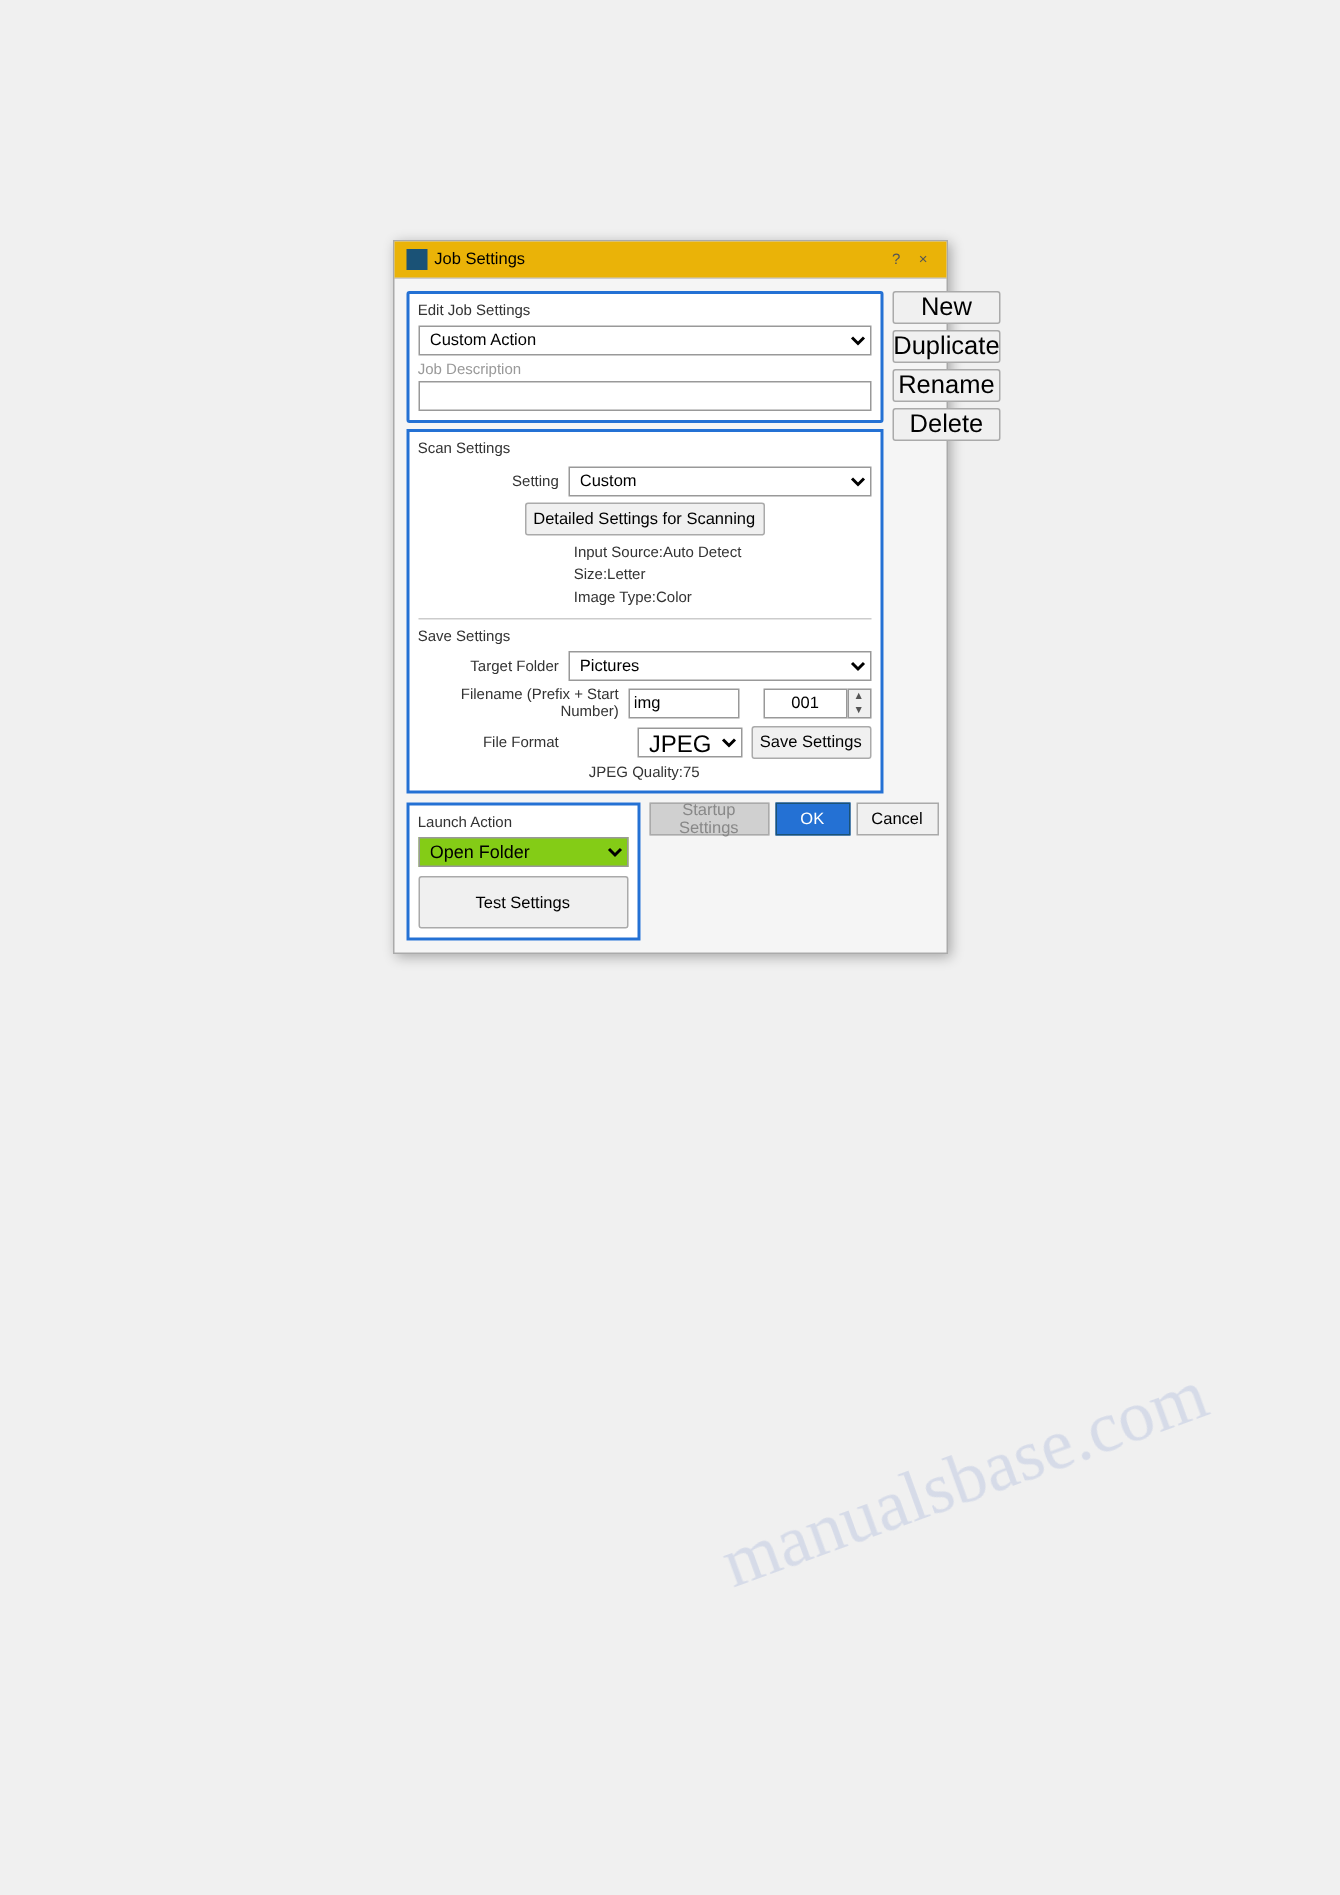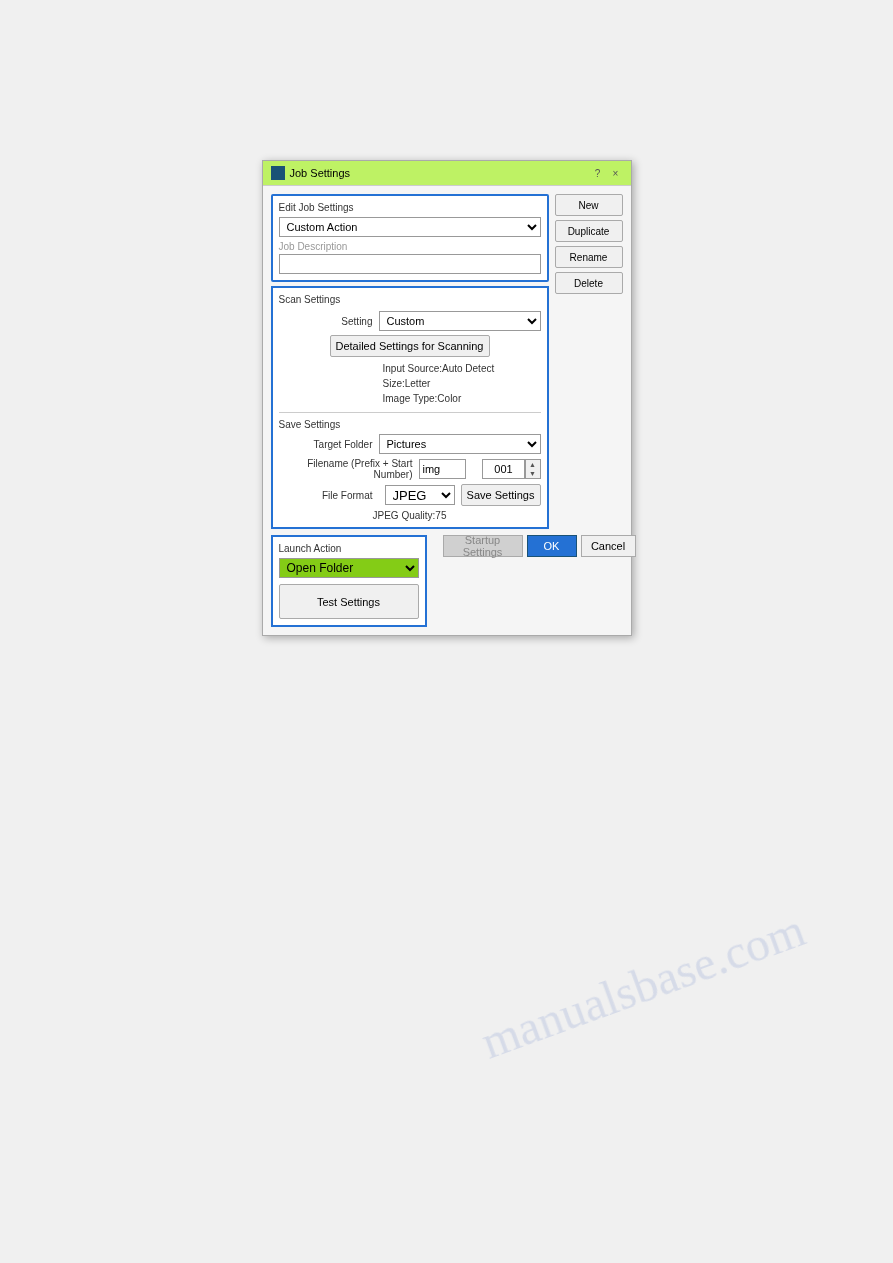--- a/index.html
+++ b/index.html
@@ -16,21 +16,21 @@
 
     .dialog {
       background: #f5f5f5;
       border: 1px solid #aaa;
       width: 370px;
       box-shadow: 2px 2px 8px rgba(0,0,0,0.3);
       position: relative;
     }
 
     .title-bar {
-      background: #bef264;
+      background: #eab308;
       border-bottom: 1px solid #ccc;
       padding: 5px 8px;
       display: flex;
       align-items: flex-start;
       justify-content: space-between;
       font-size: 11px;
     }
 
     .title-bar-left {
       display: flex;
@@ -115,21 +115,21 @@
       height: 20px;
       border: 1px solid #5ba3f5;
       background: #fff;
       font-size: 11px;
       padding: 1px 3px;
     }
 
     .btn {
       width: 100%;
       height: 22px;
-      font-size: 10px;
+      font-size: 17px;
       background: #f0f0f0;
       border: 1px solid #aaa;
       cursor: pointer;
       display: flex;
       align-items: center;
       justify-content: center;
       border-radius: 2px;
     }
 
     .scan-settings-box {
@@ -249,23 +249,24 @@
     }
 
     .file-format-row .form-label {
       width: 100px;
       text-align: right;
     }
 
     .file-format-select {
       width: 70px;
       height: 20px;
-      font-size: 13px;
+      font-size: 16px;
       border: 1px solid #999;
       background: #fff;
+      margin-left: 40px;
     }
 
     .save-settings-btn-wrap {
       flex: 1;
       display: flex;
       justify-content: flex-end;
     }
 
     .save-settings-btn {
       height: 22px;
@@ -281,21 +282,21 @@
 
     .jpeg-quality {
       font-size: 10px;
       color: #333;
       text-align: center;
       margin-top: 4px;
     }
 
     .bottom-area {
       display: flex;
-      gap: 16px;
+      gap: 6px;
       align-items: stretch;
     }
 
     .launch-box {
       border: 2px solid #2471d4;
       padding: 6px;
       background: #fff;
       flex: 1;
     }
 

